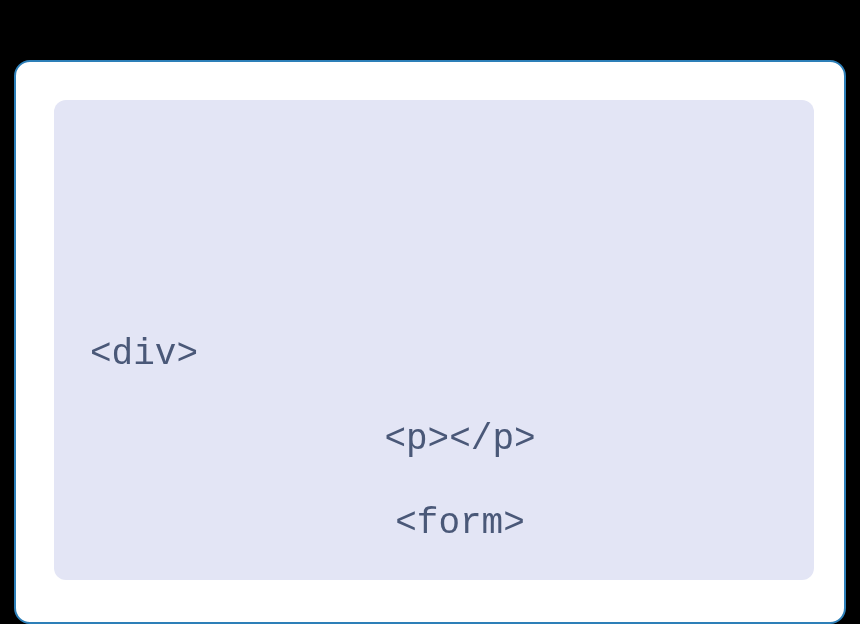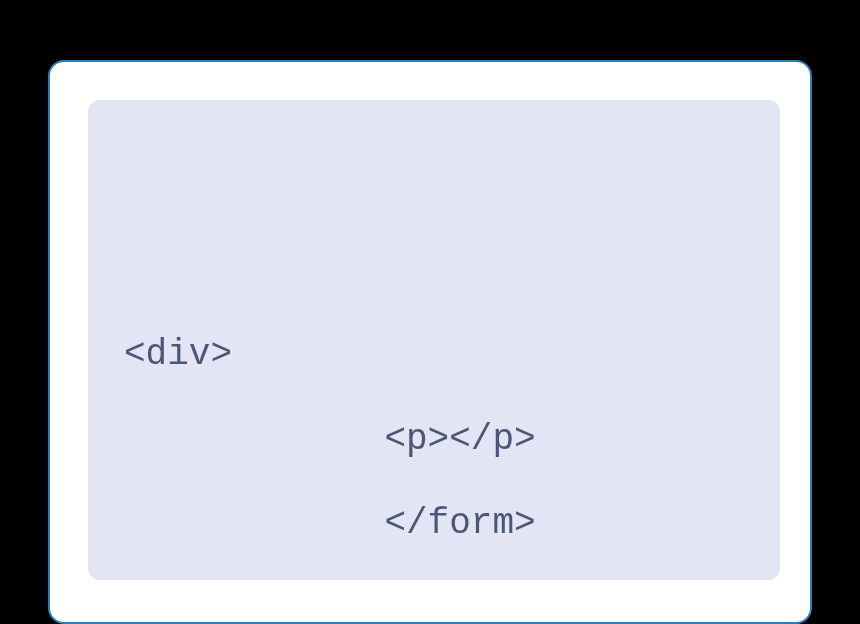--- a/index.html
+++ b/index.html
@@ -10,21 +10,21 @@
     body {
       width: 860px;
       height: 624px;
       background: #000000;
       display: flex;
       align-items: flex-end;
       justify-content: center;
       padding-bottom: 0;
     }
     .card {
-      width: 764px;
+      width: 832px;
       height: 564px;
       background: #ffffff;
       border: 2px solid #2d7fb8;
       border-radius: 16px;
       padding: 38px 30px 42px 38px;
       display: flex;
       flex-direction: column;
     }
     .code-block {
       background: #e3e5f5;
@@ -44,15 +44,15 @@
     .indent-1 {
       padding-left: 52px;
       text-align: center;
     }
   </style>
 </head>
 <body>
 
 <div class="card">
   <div class="code-block">
-    <span class="code-line">&lt;div&gt;</span><span class="code-line indent-1">&lt;p&gt;&lt;/p&gt;</span><span class="code-line indent-1">&lt;/form&gt;</span>
+    <span class="code-line">&lt;div&gt;</span><span class="code-line indent-1">&lt;p&gt;&lt;/p&gt;</span><span class="code-line indent-1">&lt;form&gt;</span><span class="code-line indent-1">&lt;/form&gt;</span>
   </div>
 </div>
 
 </body></html>

